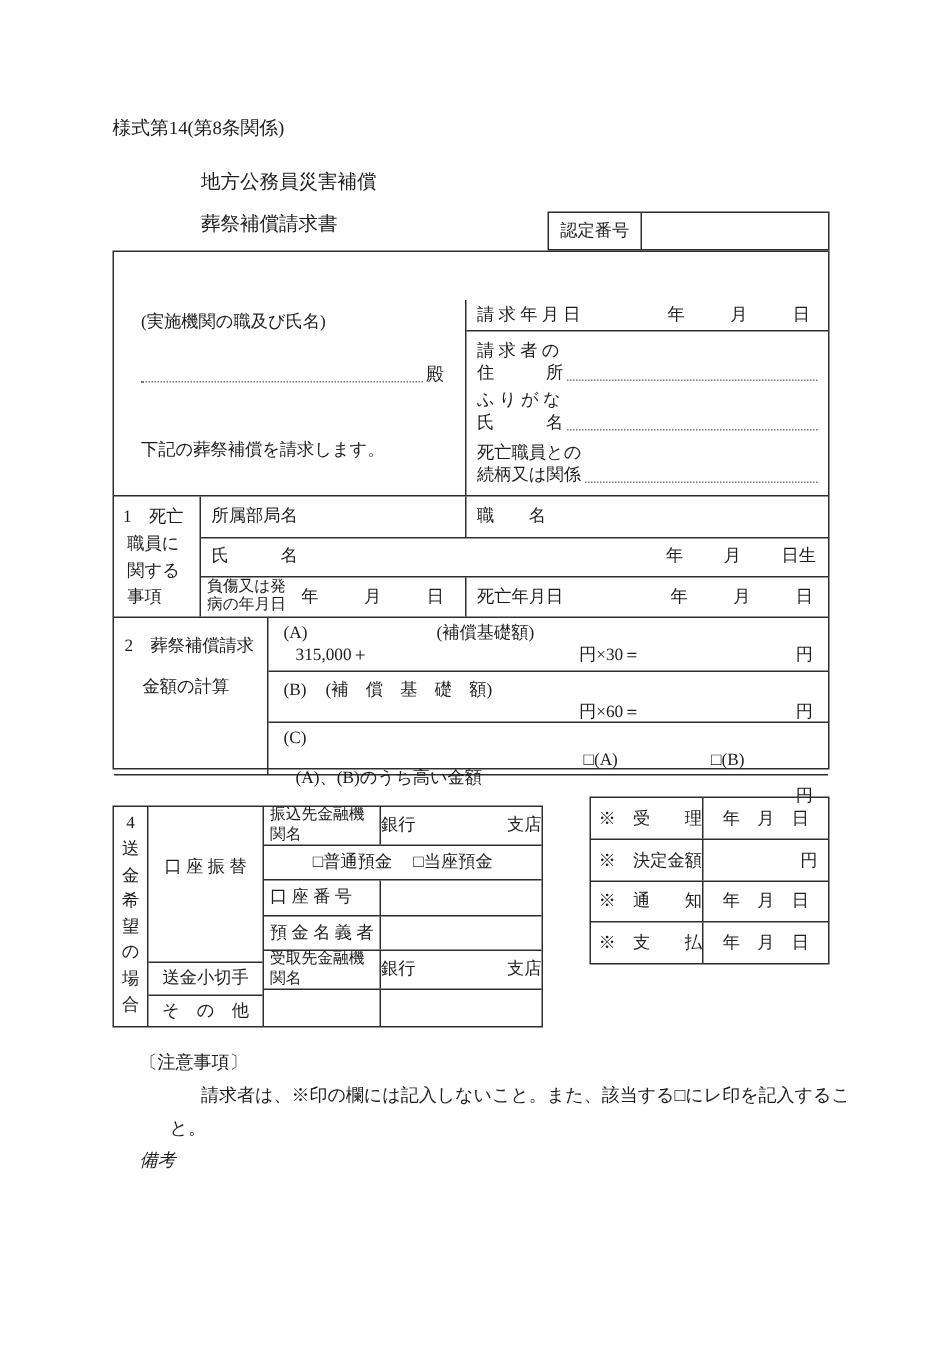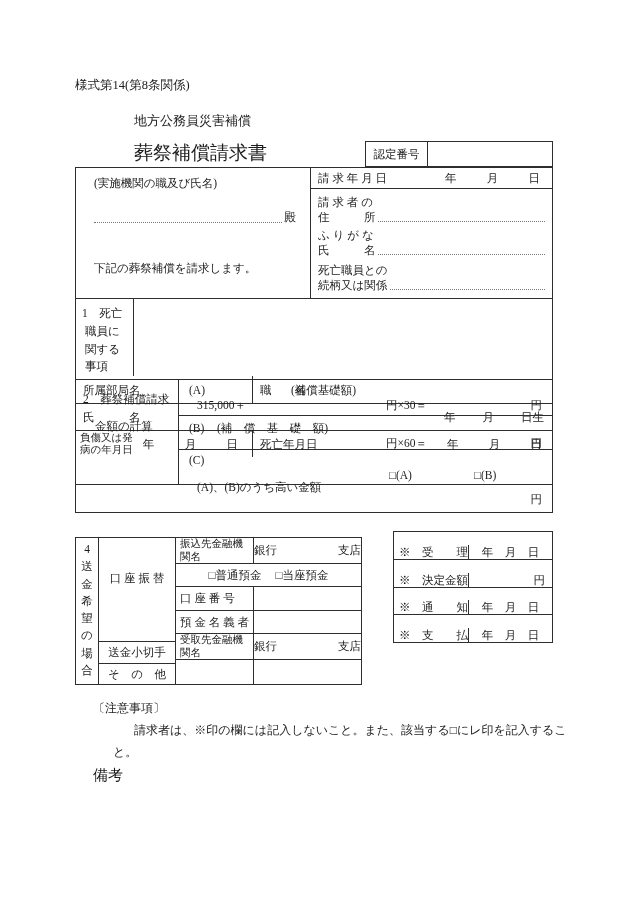--- a/index.html
+++ b/index.html
@@ -11,48 +11,48 @@
     font-size:11.5px; color:var(--ink); line-height:1.25; overflow:hidden;
   }
   .abs{ position:absolute; }
   .pre{ white-space:pre-wrap; }
   .bt{ border-top:1px solid var(--bc); }
   .flex1{ flex:1; }
   .dots{ border-bottom:1px dotted var(--dot); }
 
   .form-number{ left:75px; top:78px; font-size:12.5px; }
   .title1{ left:134px; top:113px; font-size:13px; }
-  .title2{ left:134px; top:141px; font-size:19px; }
+  .title2{ left:134px; top:141px; font-size:13px; }
 
   .nintei{ left:365px; top:141px; width:188px; height:26px; border:1px solid var(--bc); display:flex; }
   .nintei-label{ width:62px; border-right:1px solid var(--bc); display:flex; align-items:center; justify-content:center; }
   .nintei-value{ flex:1; }
 
   .main-table{ left:75px; top:167px; width:478px; height:346px; border:1px solid var(--bc); }
 
   
-  .top-section{ display:flex; height:130px; }
+  .top-section{ display:flex; height:130px;margin-top:32px; }
   .top-left{ width:235px; border-right:1px solid var(--bc); padding:8px 14px 0 18px; }
   .dono-row{ display:flex; align-items:flex-end; margin-top:20px; }
   .dono-row .dots{ flex:1; margin-bottom:2px; }
   .dono{ font-size:12px; margin-left:2px; }
   .statement{ margin-top:36px; }
   .top-right{ flex:1; display:flex; flex-direction:column; }
   .date-row{ height:21px; border-bottom:1px solid var(--bc); display:flex; align-items:center; padding-left:7px; }
   .ymd{ display:flex; justify-content:space-between; }
   .ymd-top{ margin-left:auto; width:95px; margin-right:12px; }
   .pair{ display:flex; align-items:flex-end; padding:0 7px; }
   .pair .plabel{ line-height:1.3; }
   .pair .dots{ flex:1; margin-bottom:3px; margin-left:2px; }
   .pair-1{ height:36px; padding-top:3px; }
   .pair-2{ height:33px; }
   .pair-3{ height:39px; padding-bottom:4px; }
 
   
-  .sec1{ display:flex; height:81px; border-top:1px solid var(--bc);flex-direction:column; }
+  .sec1{ display:flex; height:81px; border-top:1px solid var(--bc); }
   .sec-head1{ width:58px; border-right:1px solid var(--bc); padding:6px 0 0 6px; line-height:1.55; }
   .sec1-body{ flex:1; display:flex; flex-direction:column; }
   .r27{ height:27px; display:flex; align-items:center; }
   .cell-dept{ width:177px; border-right:1px solid var(--bc); align-self:stretch; display:flex; align-items:center; padding-left:7px; }
   .pl7{ padding-left:7px; }
   .ymd-birth{ margin-left:auto; width:100px; margin-right:8px; }
   .injury-cell{ width:177px; border-right:1px solid var(--bc); align-self:stretch; display:flex; align-items:center; }
   .injury-label{ font-size:10.5px; line-height:1.15; padding-left:4px; }
   .ymd-injury{ flex:1; padding:0 14px 0 10px; }
   .death-cell{ flex:1; display:flex; align-items:flex-start; }
@@ -92,30 +92,30 @@
   .c34{ flex:1; display:flex; flex-direction:column; }
   .rr{ display:flex; }
   .h25{ height:25px; } .h23{ height:23px; } .h27r{ height:27px; }
   .c3{ width:78px; border-right:1px solid var(--bc); display:flex; align-items:center; padding-left:4px; }
   .c3-2line{ font-size:10.5px; line-height:1.2; }
   .c4{ flex:1; display:flex; align-items:center; justify-content:space-between; gap:24px; }
   .cbrow{ display:flex; align-items:center; justify-content:center; gap:14px; flex:1; }
 
   
   .admin-table{ left:393px; top:531px; width:160px; height:112px; border:1px solid var(--bc); display:flex; flex-direction:column; }
-  .arow{ height:28px; display:flex;align-items:flex-end; }
+  .arow{ height:28px; display:flex; }
   .alabel{ width:75px; border-right:1px solid var(--bc); display:flex; align-items:center; padding-left:5px; }
   .avalue{ flex:1; display:flex; align-items:center; justify-content:center; }
   .avalue-yen{ justify-content:flex-end; padding-right:7px; }
 
   
   .note-bracket{ left:93px; top:701px; font-size:12px; }
   .note-line1{ left:134px; top:723px; font-size:12px; }
   .note-line2{ left:113px; top:745px; font-size:12px; }
-  .biko{ left:93px; top:766px; font-size:15px; display:flex; }
+  .biko{ left:93px; top:766px; font-size:12px; display:flex;font-style:italic; }
   .biko-text{ margin-left:13px; }
 </style>
 </head>
 <body>
 
 <div class="page">
 
   <div class="abs form-number">様式第14(第8条関係)</div>
   <div class="abs title1">地方公務員災害補償</div>
   <div class="abs title2">葬祭補償請求書</div>

